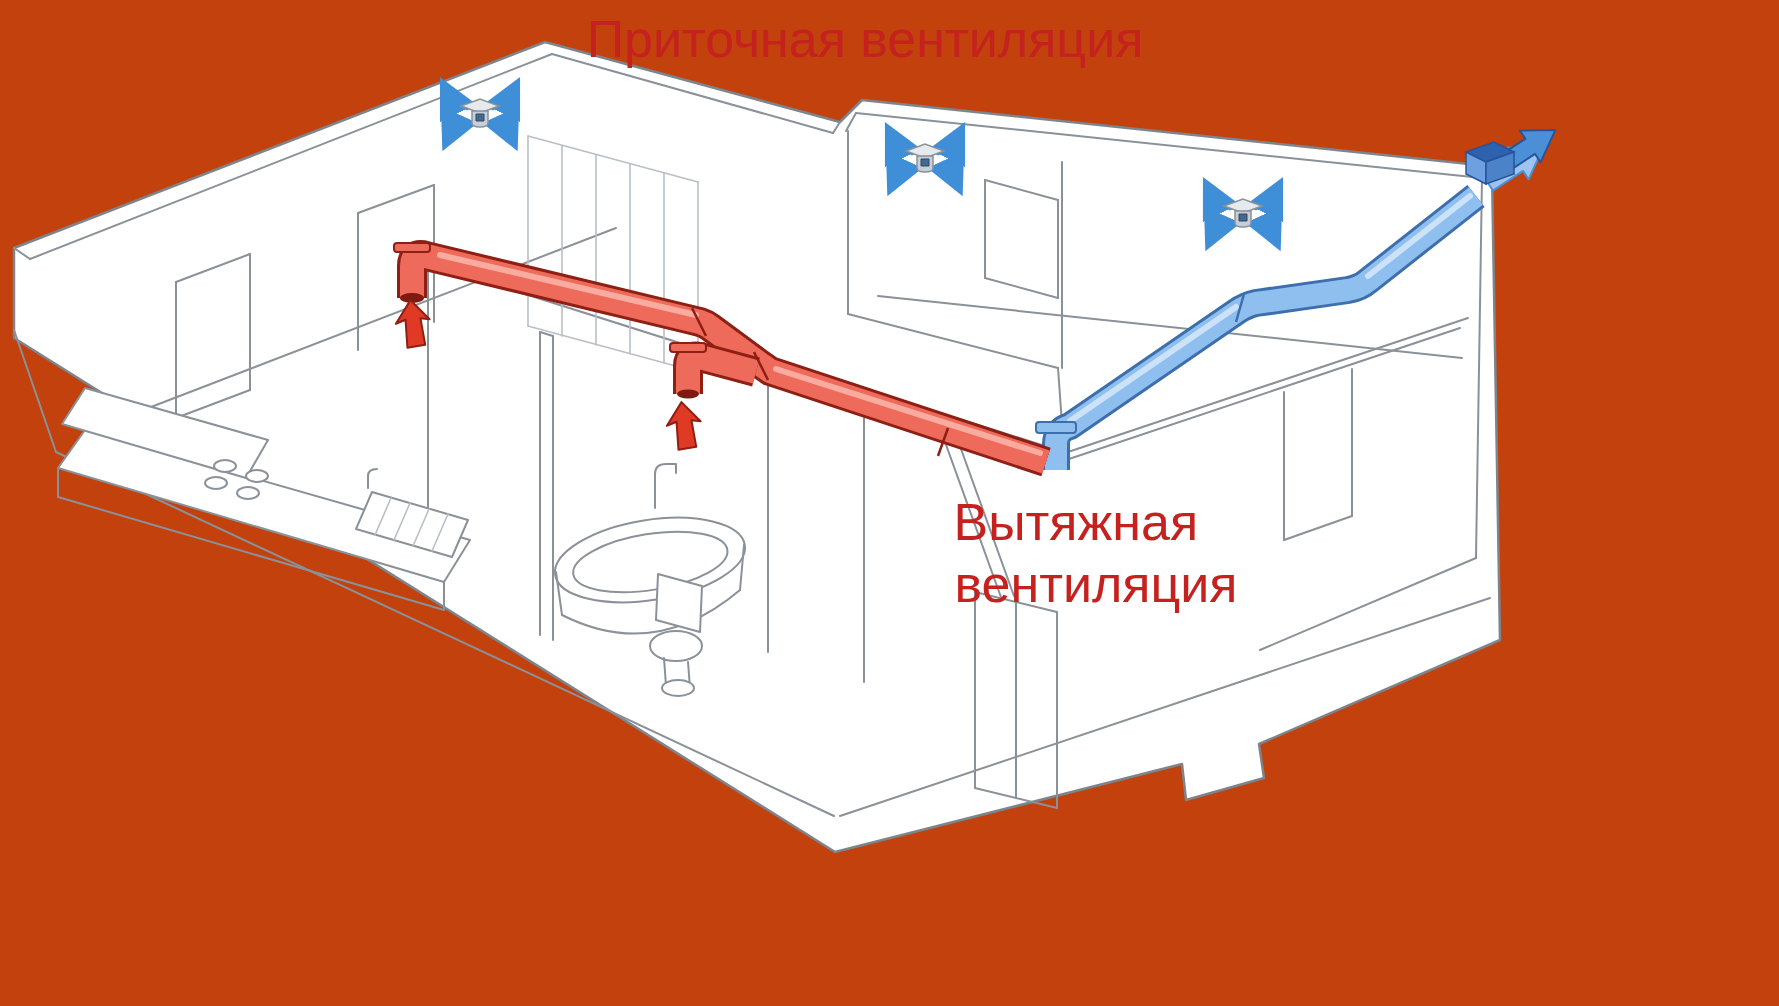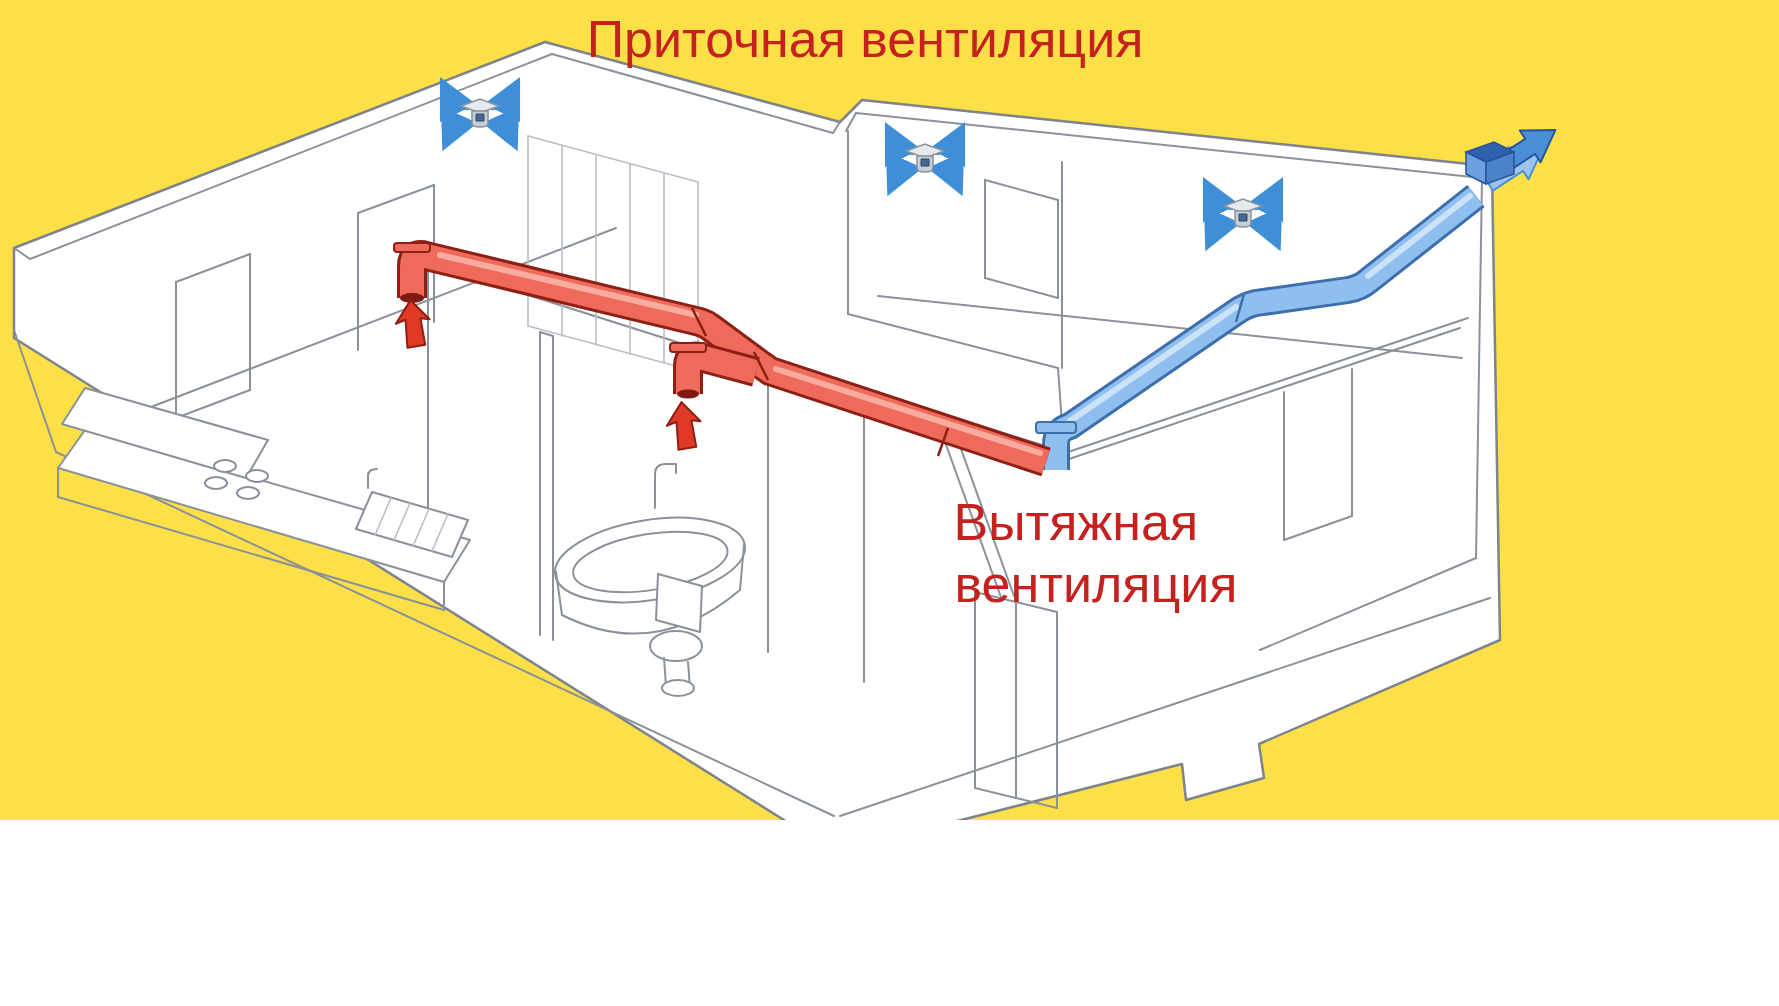--- a/index.html
+++ b/index.html
@@ -1,16 +1,16 @@
 <!DOCTYPE html>
 <html style="--label-red: #c5211f; --duct-red-body: #ee6a5a; --duct-red-edge: #8e1f14; --duct-red-highlight: #f9b3a6; --arrow-red: #e03a25; --duct-blue-body: #8fbfee; --duct-blue-edge: #3d6fae; --duct-blue-highlight: #d2e6f9; --arrow-blue: #3f8fd8; --line-gray: #8a9199;"><head>
 <meta charset="utf-8">
 <style>
   html,body{margin:0;padding:0;background:#ffffff;}
-  .stage{position:relative;width:1779px;height:820px;background:#fde047;overflow:hidden;
+  .stage{position:relative;width:1779px;height:1006px;background:#c2410c;overflow:hidden;
          font-family:"Liberation Sans",sans-serif;}
   svg{position:absolute;inset:0;}
 
   
   .silhouette{fill:#ffffff;stroke:#7d848c;stroke-width:2.5;stroke-linejoin:round;}
   .lw{stroke:var(--line-gray,#8a9199);stroke-width:2;fill:none;stroke-linecap:round;stroke-linejoin:round;}
   .lw-light{stroke:#b9bfc7;stroke-width:1.6;fill:none;stroke-linecap:round;}
   .fixture{stroke:var(--line-gray,#8a9199);stroke-width:2;fill:#ffffff;stroke-linejoin:round;}
 
   

